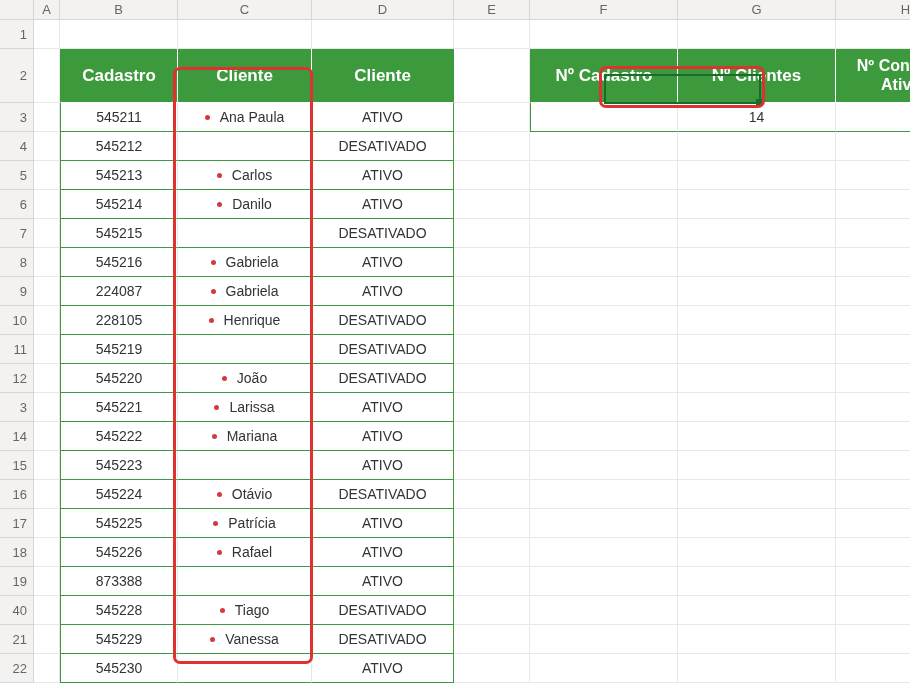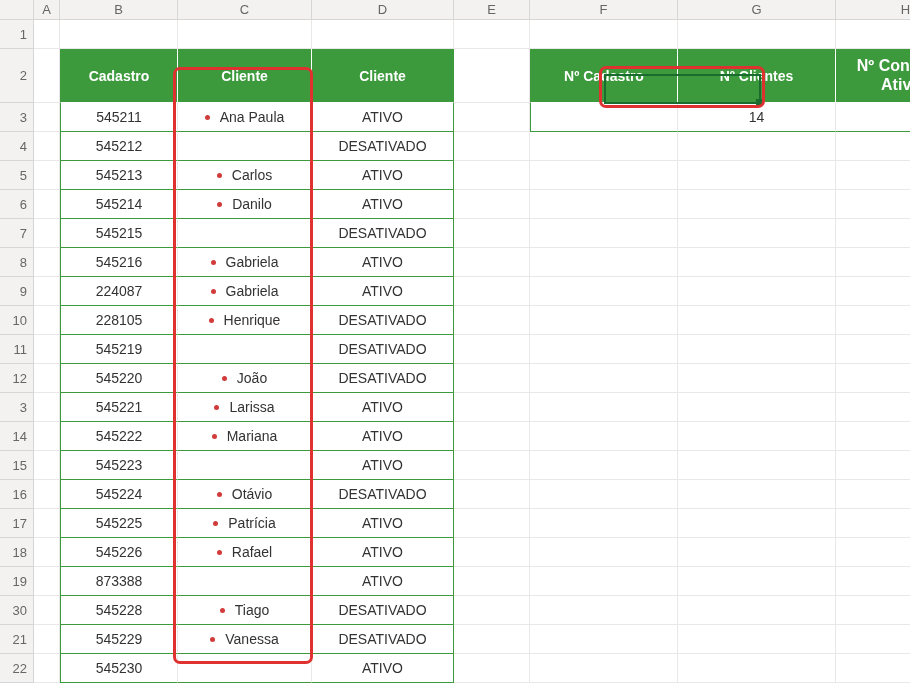--- a/index.html
+++ b/index.html
@@ -48,21 +48,21 @@
     }
     .corner {
       background: #f3f2f1;
       border-right: 1px solid #d6d6d6;
       border-bottom: 1px solid #d6d6d6;
     }
     .th {
       background: #3c9a3c;
       color: #fff;
       font-weight: 600;
-      font-size: 14px;
+      font-size: 17px;
       text-align: center;
       justify-content: center;
       border-right: 1px solid #fff;
       border-bottom: 1px solid #fff;
     }
     .th-multiline {
       line-height: 1.15;
       font-size: 16px;
       text-align: center;
     }
@@ -311,21 +311,21 @@
       <div class="cell"></div>
       <div class="rowhead">19</div>
       <div class="cell"></div>
       <div class="cell cen brd-l-green brd-b-green">873388</div>
       <div class="cell cen brd-b-green"></div>
       <div class="cell cen brd-b-green brd-r-green">ATIVO</div>
       <div class="cell"></div>
       <div class="cell"></div>
       <div class="cell"></div>
       <div class="cell"></div>
-      <div class="rowhead">30</div>
+      <div class="rowhead">40</div>
       <div class="cell"></div>
       <div class="cell cen brd-l-green brd-b-green">545228</div>
       <div class="cell cen brd-b-green">
         <span class="dot"></span>
         <span>Tiago</span>
       </div>
       <div class="cell cen brd-b-green brd-r-green">DESATIVADO</div>
       <div class="cell"></div>
       <div class="cell"></div>
       <div class="cell"></div>

